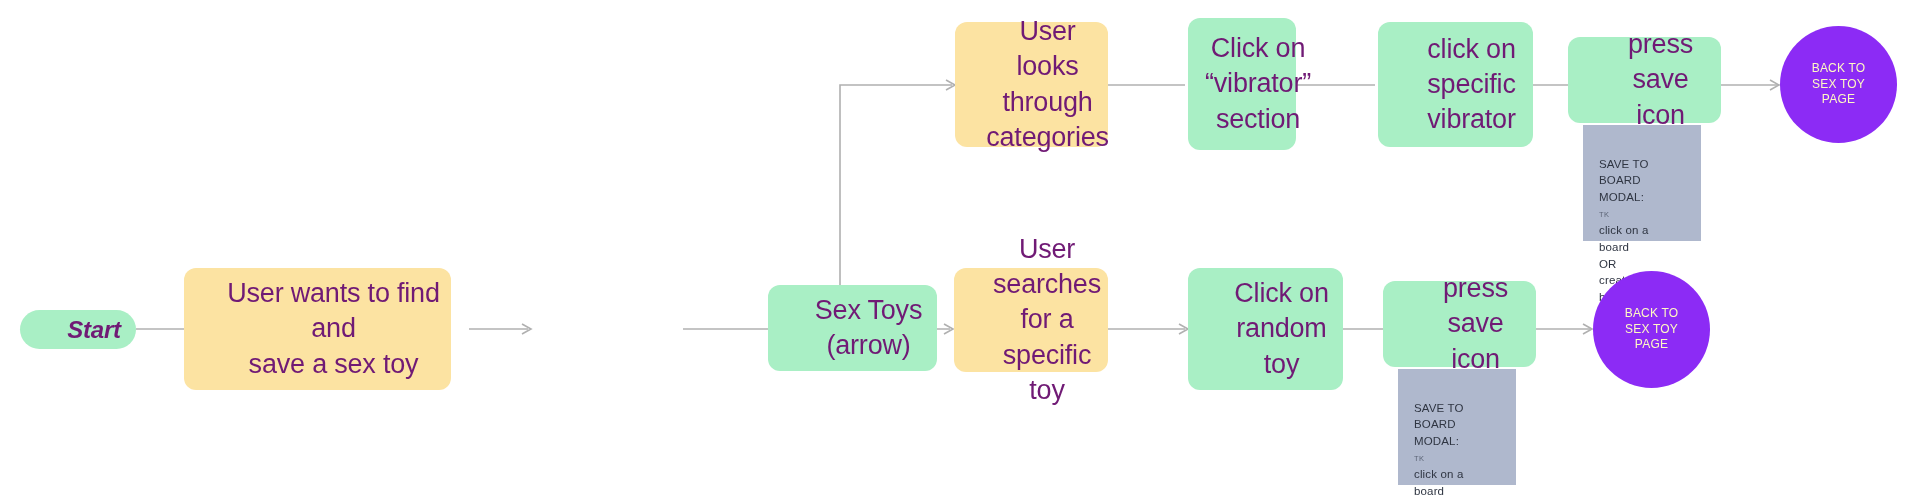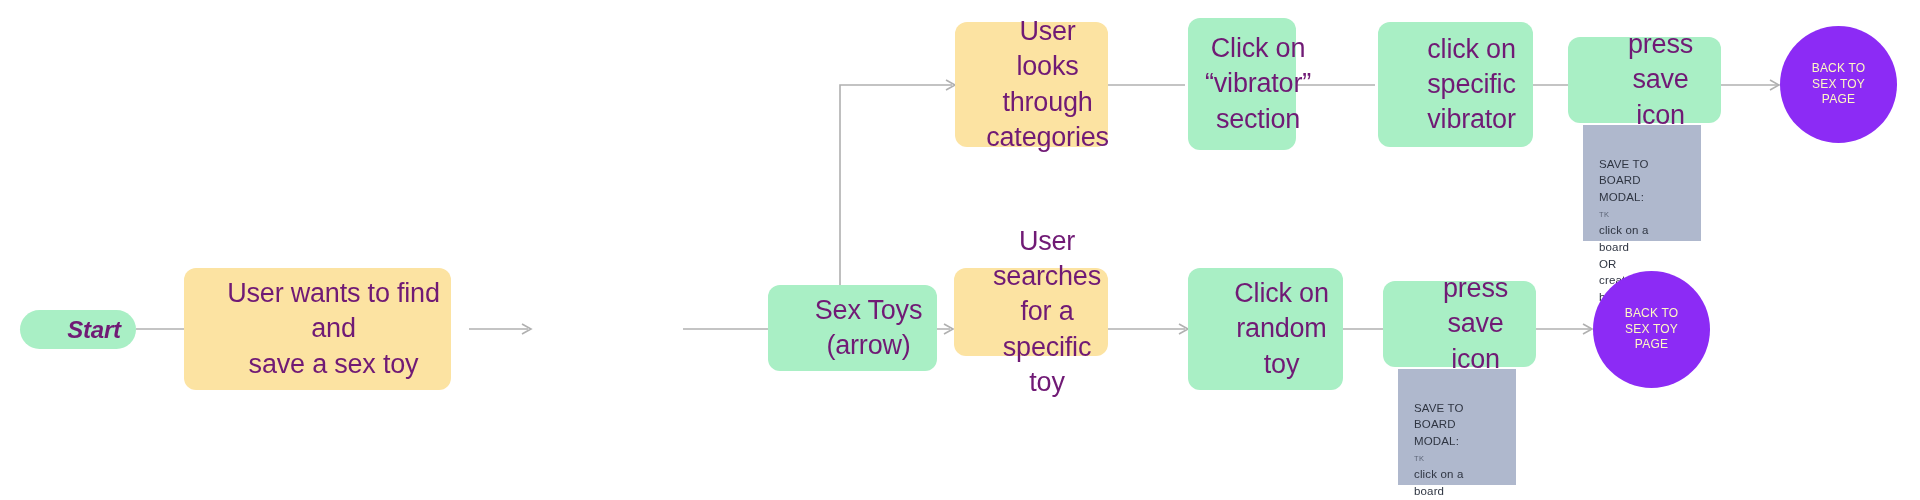--- a/index.html
+++ b/index.html
@@ -175,21 +175,21 @@
 “vibrator”
 section</div>
 
   <div class="node green" style="left:1378px; top:22px; width:155px; height:125px;">click on
 specific
 vibrator</div>
 
   <div class="node green" style="left:1568px; top:37px; width:153px; height:86px;">press save
 icon</div>
 
-  <div class="node yellow" style="left:954px; top:268px; width:154px; height:88px;">User
+  <div class="node yellow" style="left:954px; top:268px; width:154px; height:104px;">User
 searches for a
 specific toy</div>
 
   <div class="node green" style="left:1188px; top:268px; width:155px; height:122px;">Click on
 random toy</div>
 
   <div class="node green" style="left:1383px; top:281px; width:153px; height:86px;">press save
 icon</div>
 
   <div class="circle" style="left:1780px; top:26px; width:117px; height:117px;">BACK TO

